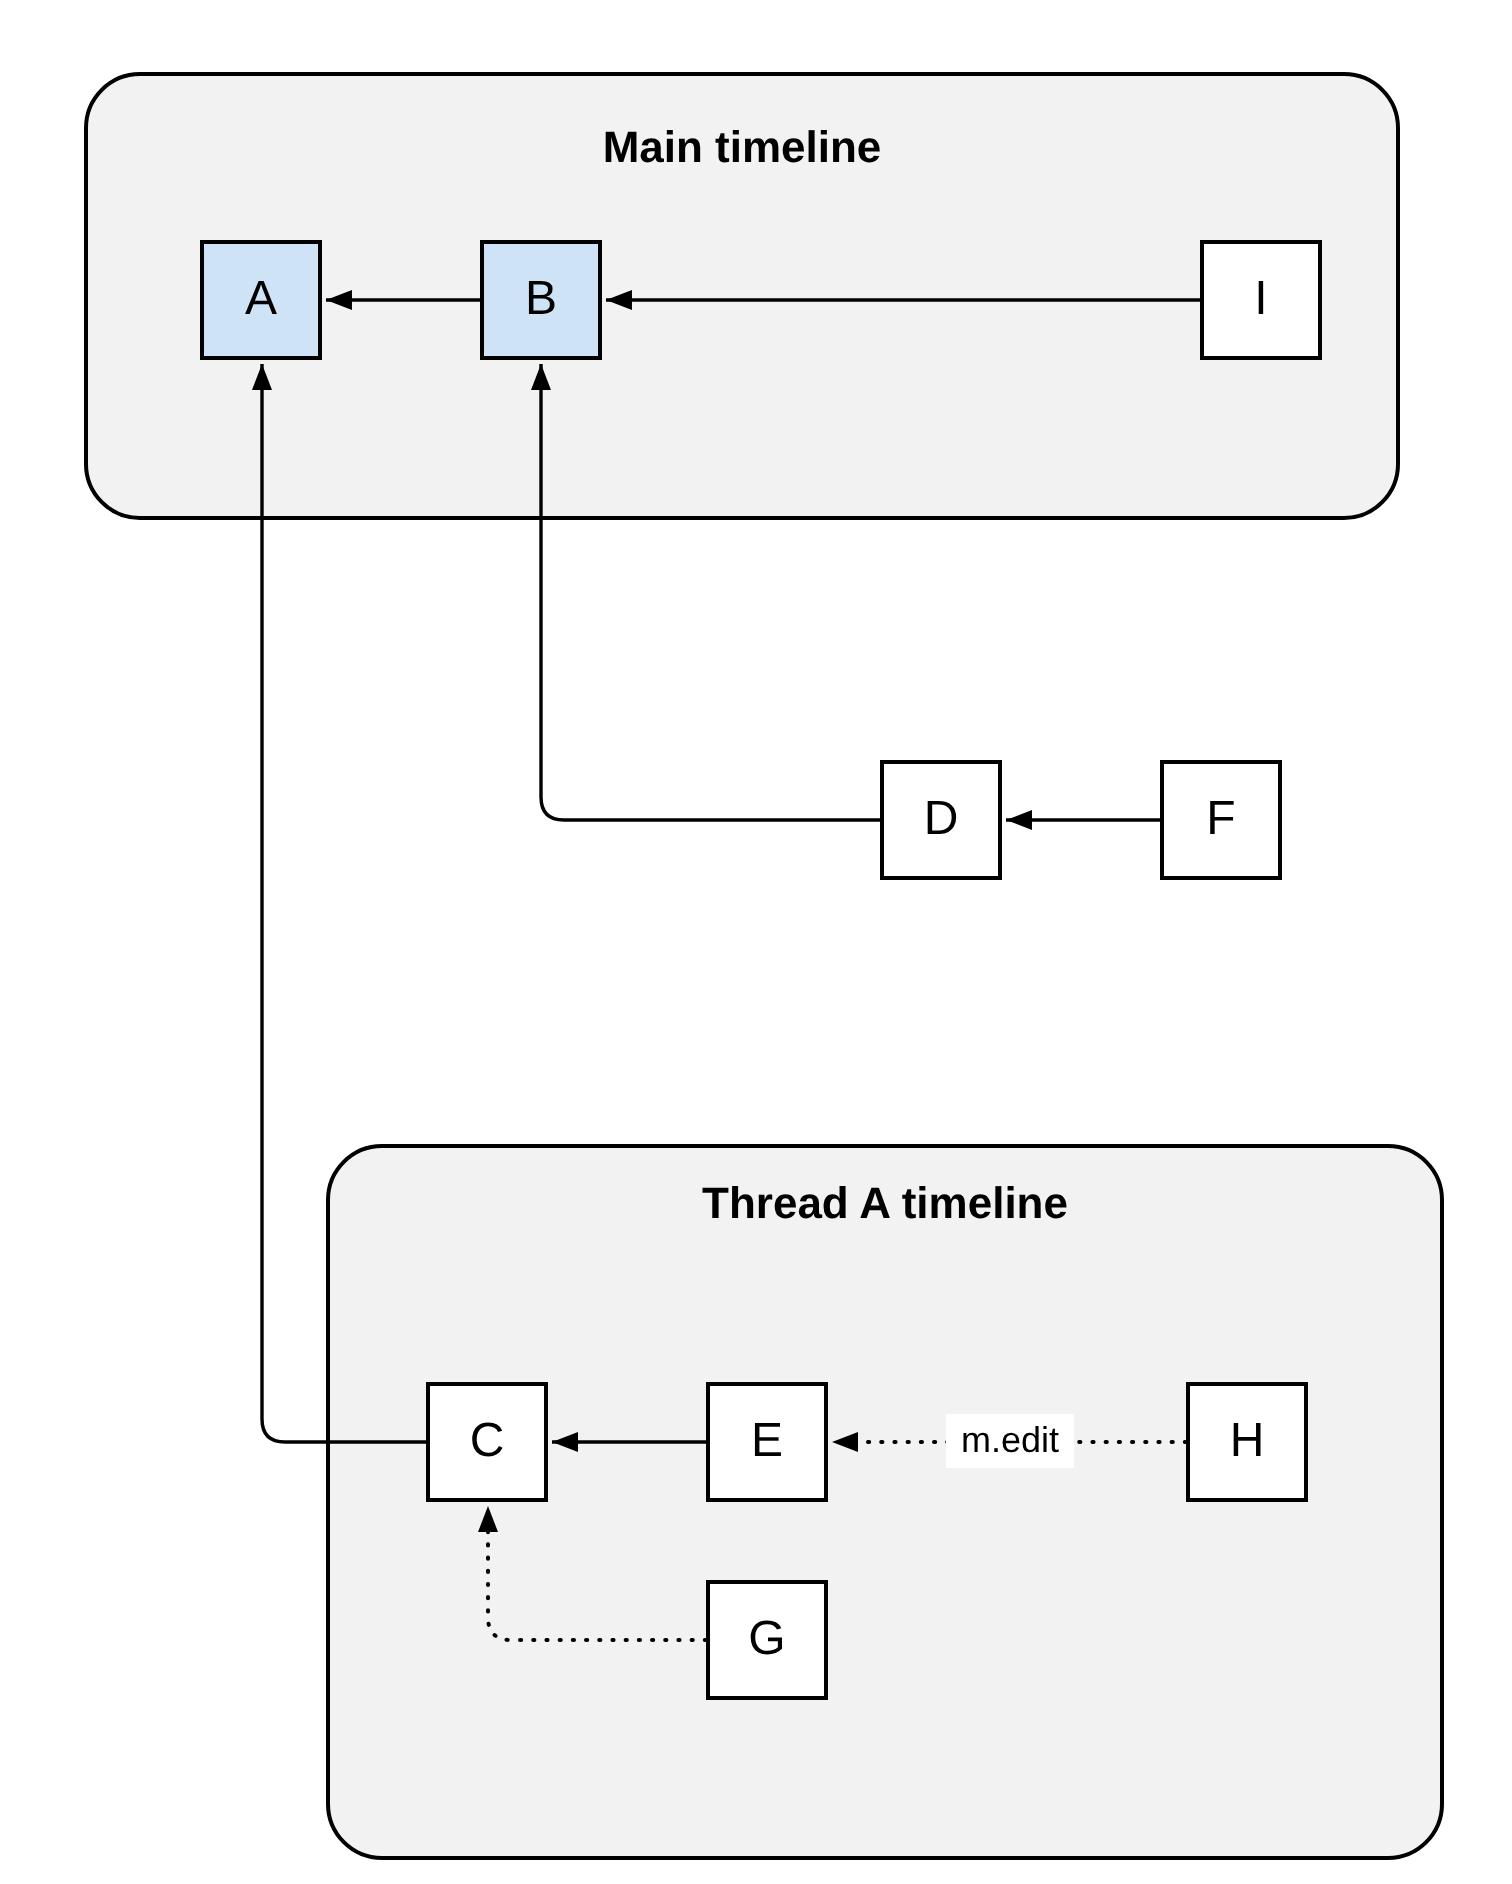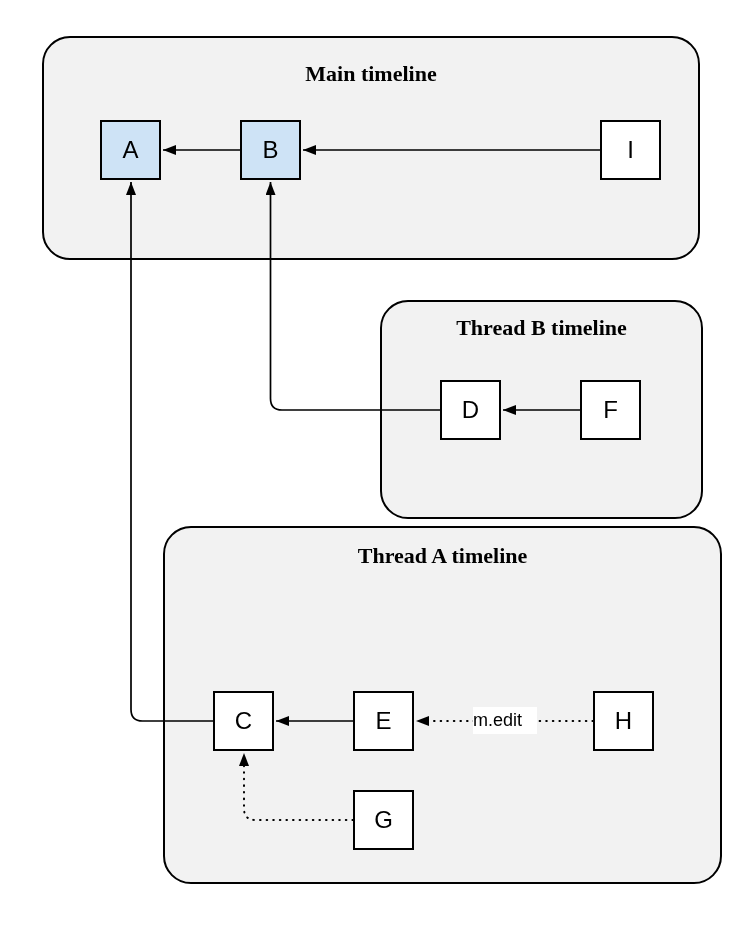--- a/index.html
+++ b/index.html
@@ -23,25 +23,24 @@
     font-family: "Liberation Sans", sans-serif;
     color: var(--text);
     overflow: hidden;
   }
   .container {
     position: absolute;
     background: var(--container-fill);
     border: 2px solid var(--container-border);
     border-radius: 28px;
     z-index: 1;
-    font-family: Liberation Serif, serif;
   }
   .container.main     { left: 42px;  top: 36px;  width: 658px; height: 224px; }
   .container.thread-b { left: 380px; top: 300px; width: 323px; height: 219px; }
-  .container.thread-a { left: 163px; top: 526px; width: 559px; height: 358px; }
+  .container.thread-a { left: 163px; top: 572px; width: 559px; height: 358px; }
   .container-title {
     width: 100%;
     text-align: center;
     font-weight: bold;
     font-size: 22px;
     line-height: 26px;
     color: var(--text);
   }
   .container.main .container-title     { padding-top: 23px; }
   .container.thread-b .container-title { padding-top: 13px; }
@@ -72,34 +71,32 @@
     z-index: 2;
   }
   .node.highlight { background: var(--node-fill-highlight); }
 
   .edge-label {
     position: absolute;
     background: var(--label-background);
     font-size: 18px;
     line-height: 27px;
     height: 27px;
+    text-align: center;
     z-index: 4;
     white-space: nowrap;
   }
 </style>
 </head>
 <body>
 
 <div class="stage">
 
   <div class="container main">
     <div class="container-title">Main timeline</div>
-  </div>
-  <div class="container thread-b">
-    <div class="container-title">Thread B timeline</div>
   </div>
   <div class="container thread-a">
     <div class="container-title">Thread A timeline</div>
   </div>
 
   <svg class="edges-overlay" viewBox="0 0 756 942" xmlns="http://www.w3.org/2000/svg">
     <defs>
       <marker id="arrowhead" markerUnits="userSpaceOnUse" markerWidth="13" markerHeight="10" viewBox="0 0 13 10" refX="13" refY="5" orient="auto-start-reverse">
         <path class="arrowhead-shape" d="M0,0 L13,5 L0,10 Z"></path>
       </marker>

